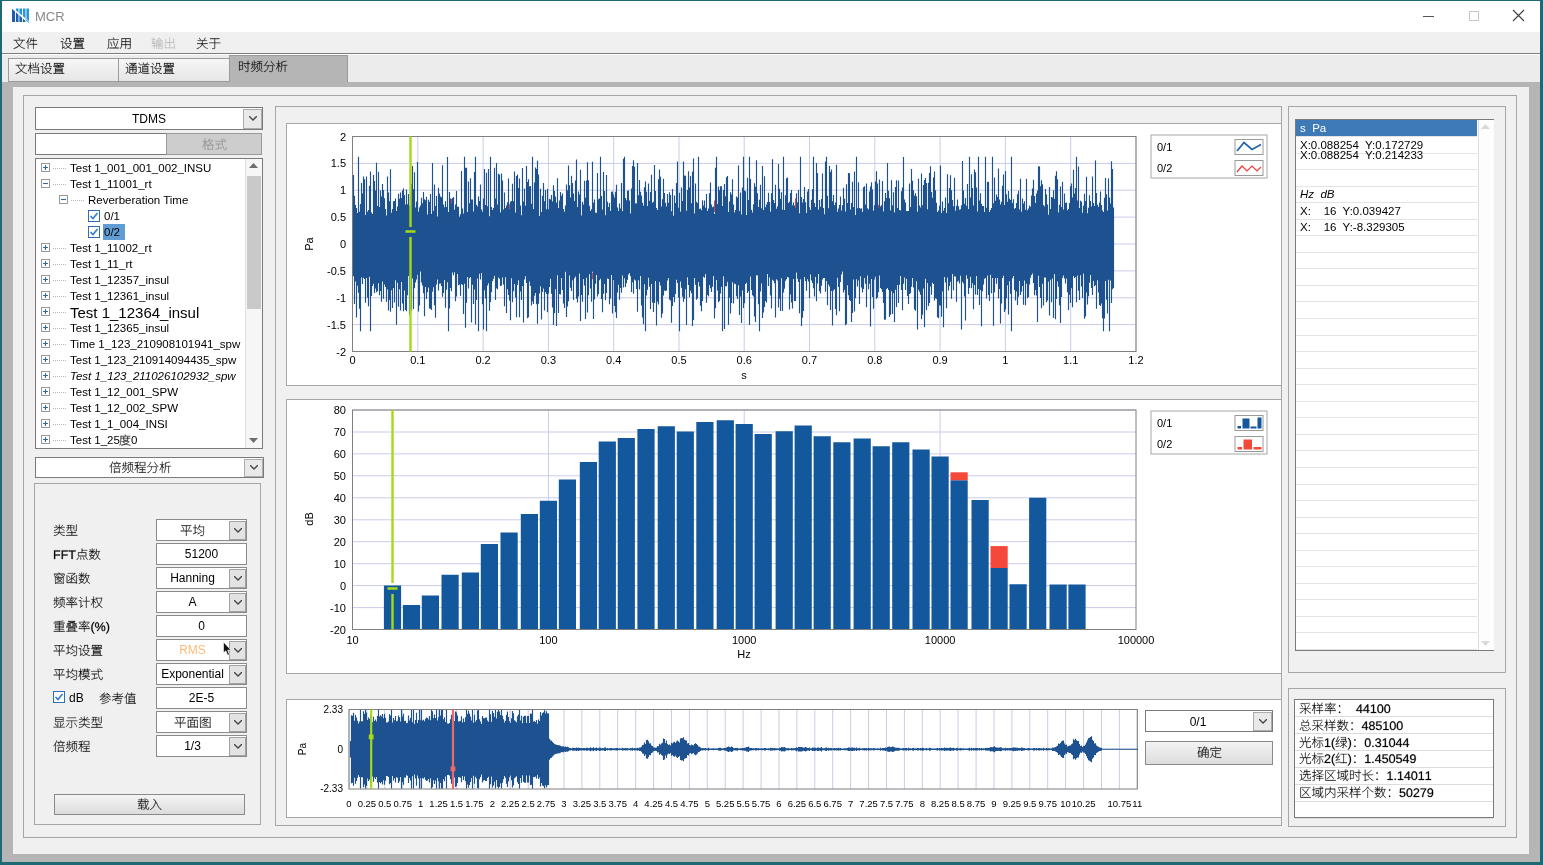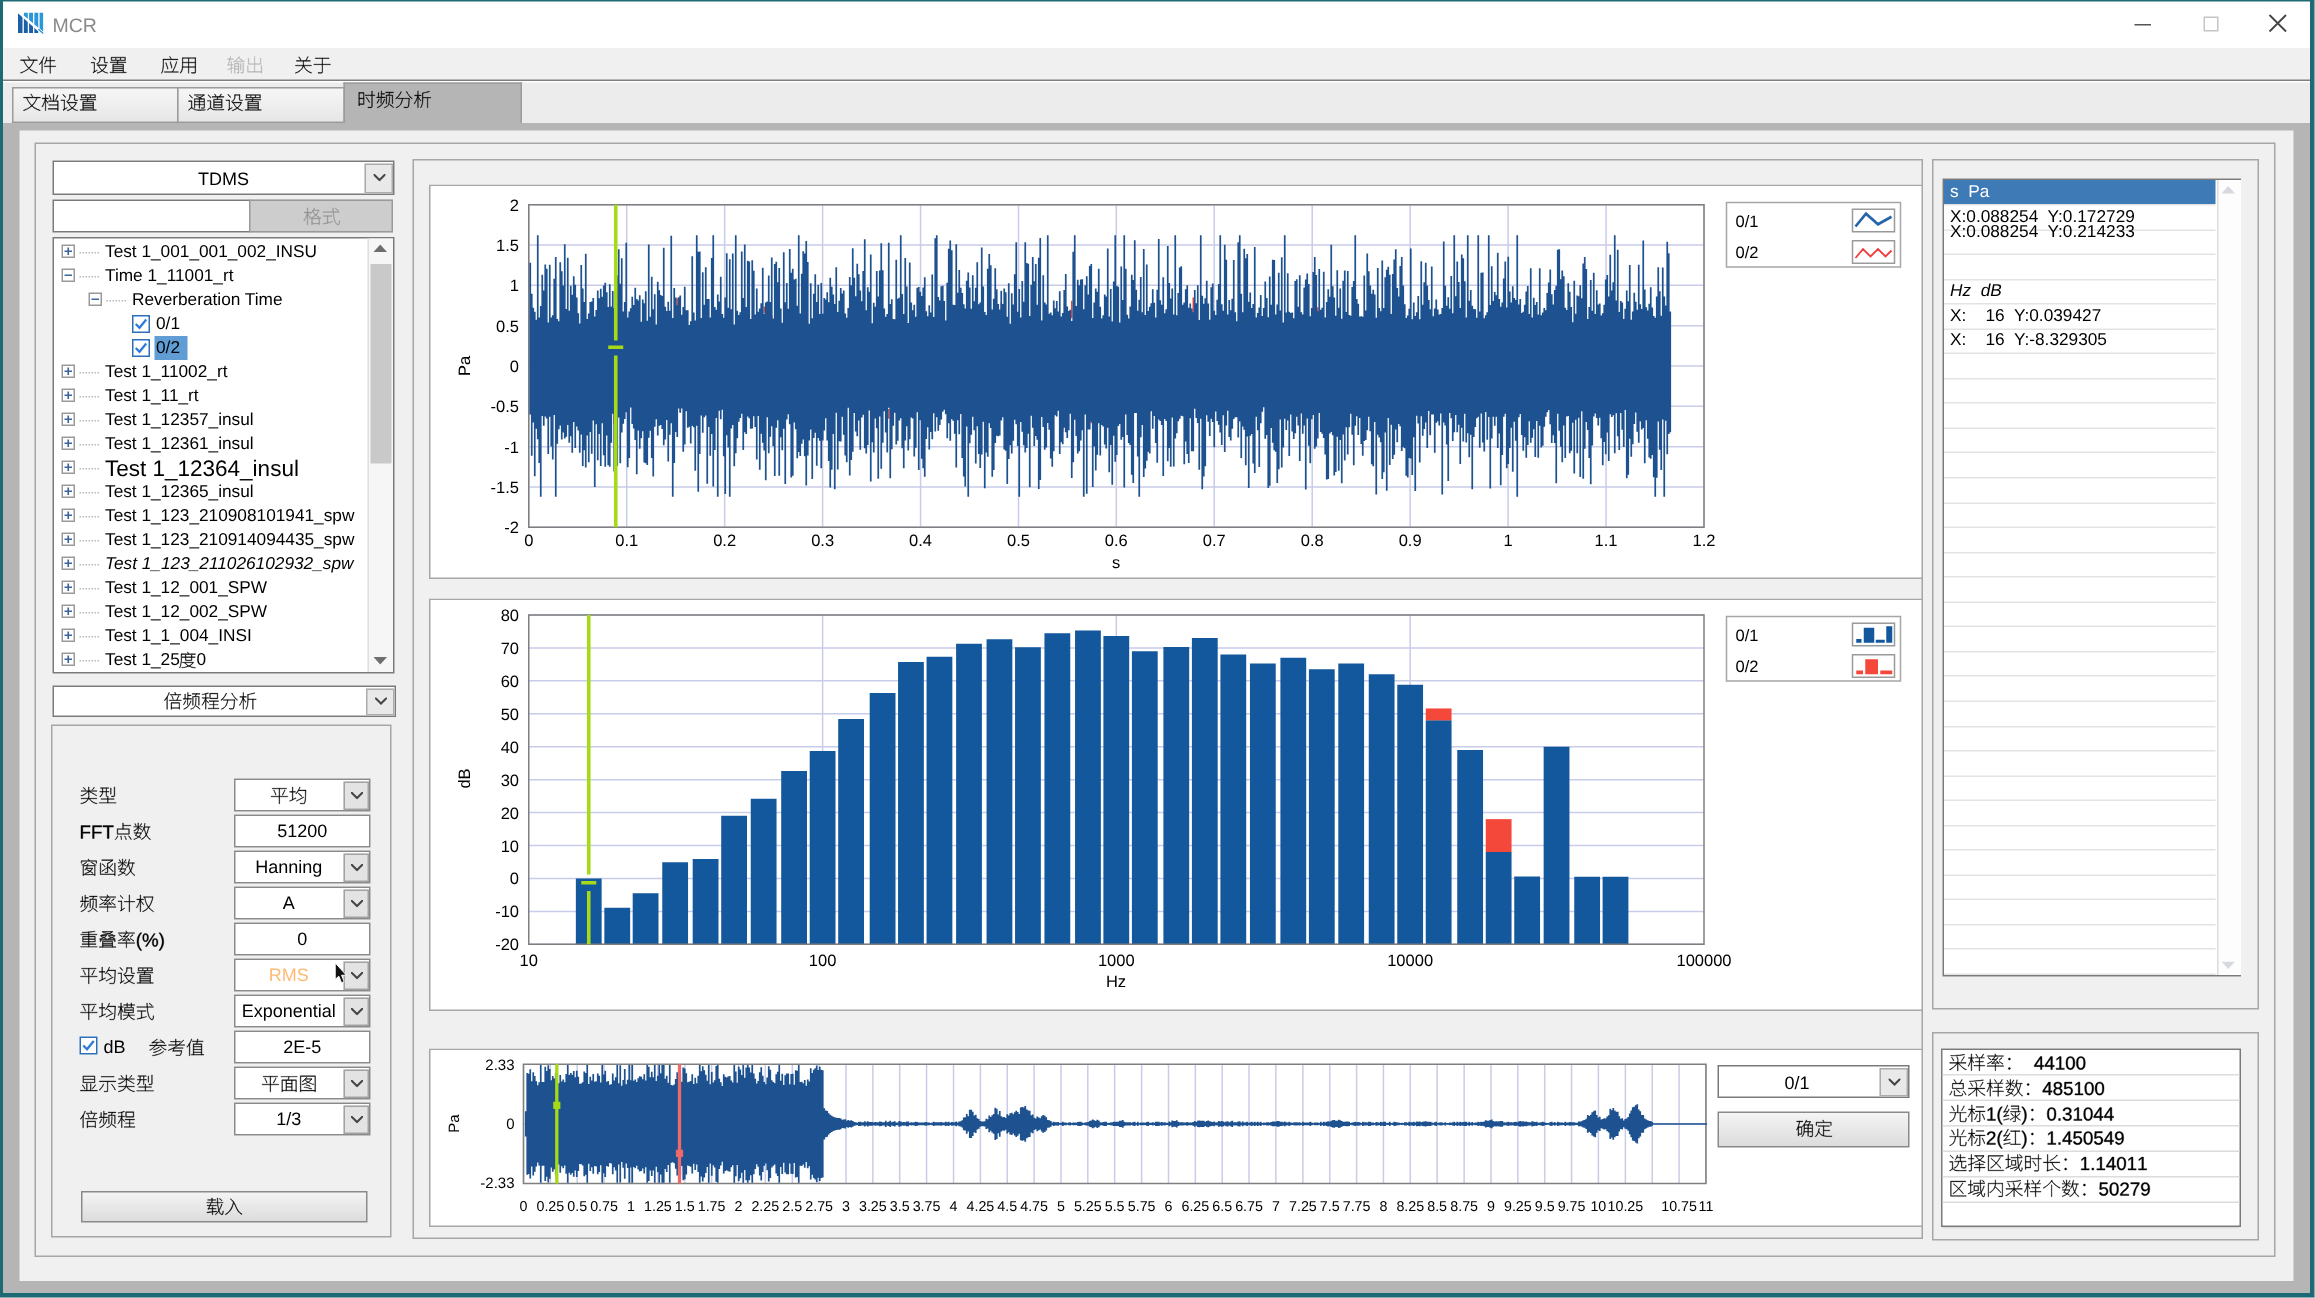--- a/index.html
+++ b/index.html
@@ -78,21 +78,21 @@
 <svg style="position:absolute;left:41px;top:163px" width="9" height="9">
     <path d="M2 4.5 H7 M4.5 2 V7" stroke="#3a66a0" stroke-width="1.1" fill="none"></path>
   </svg>
 <div style="position:absolute;left:53px;top:168px;width:13px;height:0px;border-top:1px dotted #b9b9b9"></div>
 <div style="position:absolute;left:70px;top:161.5px;font-size:11.5px;color:#000;white-space:pre;line-height:13.5px;">Test 1_001_001_002_INSU</div>
 <div style="position:absolute;left:41px;top:179px;width:9px;height:9px;background:#fff;border:1px solid #999"></div>
 <svg style="position:absolute;left:41px;top:179px" width="9" height="9">
     <path d="M2 4.5 H7 " stroke="#3a66a0" stroke-width="1.1" fill="none"></path>
   </svg>
 <div style="position:absolute;left:53px;top:184px;width:13px;height:0px;border-top:1px dotted #b9b9b9"></div>
-<div style="position:absolute;left:70px;top:177.5px;font-size:11.5px;color:#000;white-space:pre;line-height:13.5px;">Time 1_11001_rt</div>
+<div style="position:absolute;left:70px;top:177.5px;font-size:11.5px;color:#000;white-space:pre;line-height:13.5px;">Test 1_11001_rt</div>
 <div style="position:absolute;left:59px;top:195px;width:9px;height:9px;background:#fff;border:1px solid #999"></div>
 <svg style="position:absolute;left:59px;top:195px" width="9" height="9">
     <path d="M2 4.5 H7 " stroke="#3a66a0" stroke-width="1.1" fill="none"></path>
   </svg>
 <div style="position:absolute;left:71px;top:200px;width:13px;height:0px;border-top:1px dotted #b9b9b9"></div>
 <div style="position:absolute;left:88px;top:193.5px;font-size:11.5px;color:#000;white-space:pre;line-height:13.5px;">Reverberation Time</div>
 <div style="position:absolute;left:88px;top:210px;width:12px;height:12px;background:#fff;border:1px solid #2c6fb7"></div>
 <svg style="position:absolute;left:89px;top:211px" width="10" height="10">
     <path d="M1.5 5 L4 7.5 L8.5 2" stroke="#2f7cd6" stroke-width="1.6" fill="none"></path>
   </svg>
@@ -137,21 +137,21 @@
 <svg style="position:absolute;left:41px;top:323px" width="9" height="9">
     <path d="M2 4.5 H7 M4.5 2 V7" stroke="#3a66a0" stroke-width="1.1" fill="none"></path>
   </svg>
 <div style="position:absolute;left:53px;top:328px;width:13px;height:0px;border-top:1px dotted #b9b9b9"></div>
 <div style="position:absolute;left:70px;top:321.5px;font-size:11.5px;color:#000;white-space:pre;line-height:13.5px;">Test 1_12365_insul</div>
 <div style="position:absolute;left:41px;top:339px;width:9px;height:9px;background:#fff;border:1px solid #999"></div>
 <svg style="position:absolute;left:41px;top:339px" width="9" height="9">
     <path d="M2 4.5 H7 M4.5 2 V7" stroke="#3a66a0" stroke-width="1.1" fill="none"></path>
   </svg>
 <div style="position:absolute;left:53px;top:344px;width:13px;height:0px;border-top:1px dotted #b9b9b9"></div>
-<div style="position:absolute;left:70px;top:337.5px;font-size:11.5px;color:#000;white-space:pre;line-height:13.5px;">Test 1_123_210908101941_spw</div>
+<div style="position:absolute;left:70px;top:337.5px;font-size:11.5px;color:#000;white-space:pre;line-height:13.5px;">Time 1_123_210908101941_spw</div>
 <div style="position:absolute;left:41px;top:355px;width:9px;height:9px;background:#fff;border:1px solid #999"></div>
 <svg style="position:absolute;left:41px;top:355px" width="9" height="9">
     <path d="M2 4.5 H7 M4.5 2 V7" stroke="#3a66a0" stroke-width="1.1" fill="none"></path>
   </svg>
 <div style="position:absolute;left:53px;top:360px;width:13px;height:0px;border-top:1px dotted #b9b9b9"></div>
 <div style="position:absolute;left:70px;top:353.5px;font-size:11.5px;color:#000;white-space:pre;line-height:13.5px;">Test 1_123_210914094435_spw</div>
 <div style="position:absolute;left:41px;top:371px;width:9px;height:9px;background:#fff;border:1px solid #999"></div>
 <svg style="position:absolute;left:41px;top:371px" width="9" height="9">
     <path d="M2 4.5 H7 M4.5 2 V7" stroke="#3a66a0" stroke-width="1.1" fill="none"></path>
   </svg>

